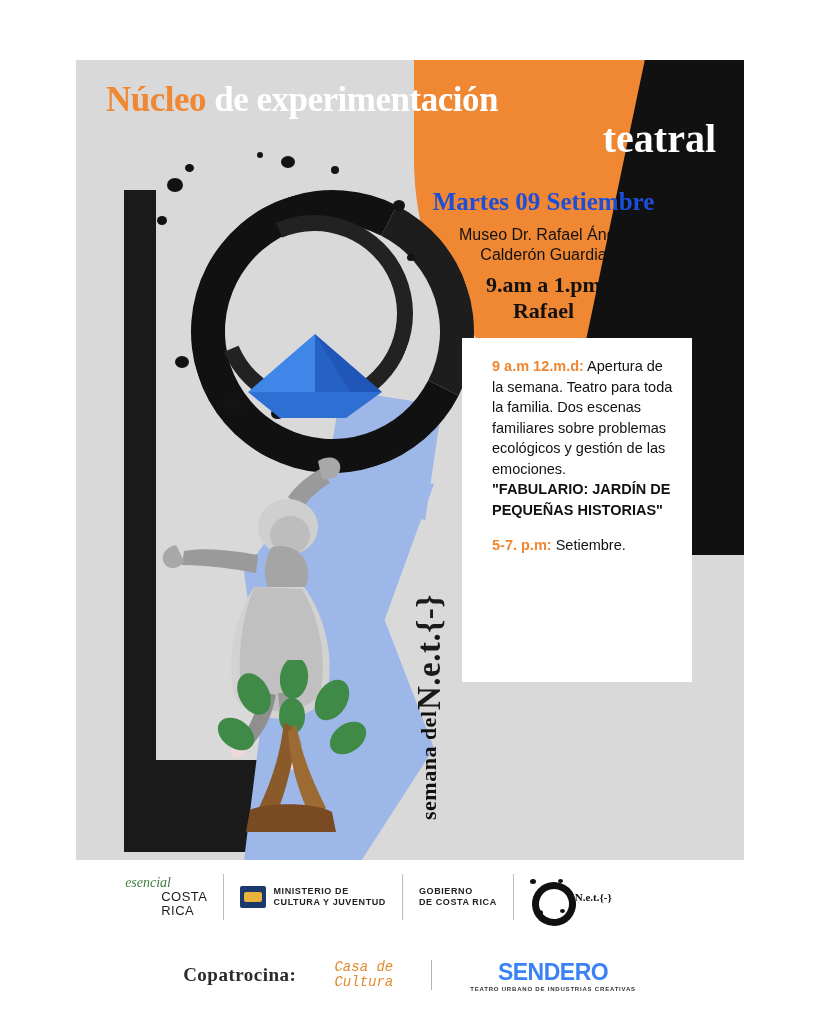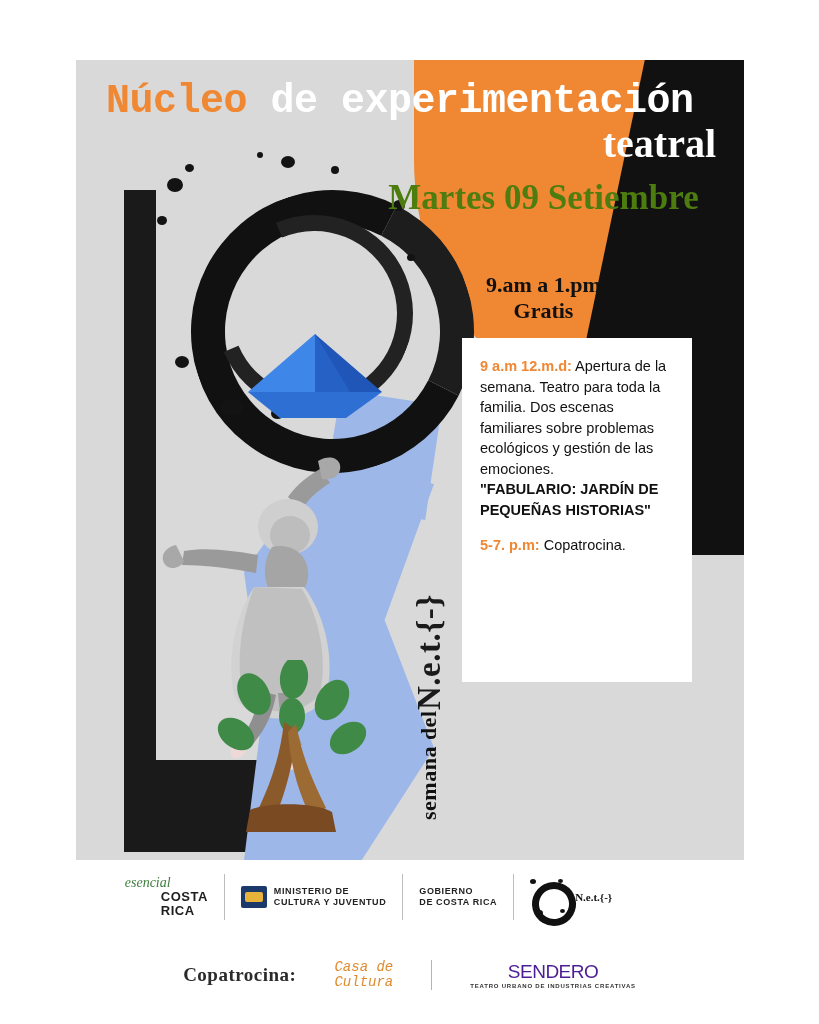--- a/index.html
+++ b/index.html
@@ -164,46 +164,45 @@
   .title-wrap {
     position: absolute;
     left: 30px;
     top: 22px;
     width: 612px;
     text-align: left;
     font-family: "Liberation Serif", serif;
     line-height: 1.0;
   }
   .title-line1 {
-    font-size: 40px;
+    font-size: 35px;
     font-weight: 700;
     color: #ffffff;
     letter-spacing: -0.5px;
-    font-family: Liberation Mono, monospace;
   }
   .title-line1 .hl { color: #ef8733; }
   .title-line2 {
     font-size: 40px;
     font-weight: 700;
     color: #ffffff;
     text-align: right;
     margin-top: 2px;
     padding-right: 2px;
   }
 
   .date {
     position: absolute;
     left: 300px;
-    top: 118px;
+    top: 128px;
     width: 335px;
     text-align: center;
     font-family: "Liberation Serif", serif;
-    font-size: 35px;
-    font-weight: 700;
-    color: #4d7c0f;
+    font-size: 25px;
+    font-weight: 700;
+    color: #1d4ed8;
   }
   .venue {
     position: absolute;
     left: 300px;
     top: 165px;
     width: 335px;
     text-align: center;
     font-size: 16px;
     color: #111;
     line-height: 1.25;
@@ -244,21 +243,21 @@
   }
 
   
   .program {
     position: absolute;
     left: 386px;
     top: 278px;
     width: 230px;
     height: 344px;
     background: #ffffff;
-    padding: 18px 18px 0 18px;
+    padding: 18px 18px 0 30px;
     box-sizing: border-box;
     font-size: 14.5px;
     color: #111;
     line-height: 1.42;
   }
   .program .blk { margin-bottom: 14px; }
   .program .time { color: #ef8733; font-weight: 700; }
   .program .bold { font-weight: 700; }
 
   
@@ -290,21 +289,21 @@
   }
   .esencial {
     font-family: "Liberation Serif", serif;
     font-style: italic;
     font-size: 14px;
     color: #3f7e3f;
     line-height: 1;
   }
   .cr {
     font-size: 13px;
-    font-weight: 700;
+    font-weight: 400;
     color: #1d1d1d;
     line-height: 1.05;
     letter-spacing: 0.5px;
     margin-left: 36px;
   }
   .mcj-box {
     width: 26px; height: 22px;
     background: #1b3a6b;
     margin-right: 7px;
     border-radius: 2px;
@@ -374,23 +373,23 @@
   }
   .divider-v {
     width: 1px;
     height: 30px;
     background: #b4b4b4;
   }
   .sendero {
     text-align: center;
   }
   .sendero .big {
-    font-size: 19px;
-    font-weight: 400;
-    color: #4c1d95;
+    font-size: 23px;
+    font-weight: 700;
+    color: #3b82f6;
     letter-spacing: -0.5px;
   }
   .sendero .small {
     font-size: 6px;
     font-weight: 700;
     color: #333;
     letter-spacing: 0.8px;
   }
 </style>
 </head>
@@ -480,38 +479,42 @@
 
   <div class="title-wrap">
     <div class="title-line1">
       <span class="hl">Núcleo</span><span> de experimentación</span>
     </div>
     <div class="title-line2">teatral</div>
   </div>
 
   <div class="date">Martes 09 Setiembre</div>
 
+  <div class="venue">
+    <div>Museo Dr. Rafael Ángel</div>
+    <div>Calderón Guardia</div>
+  </div>
 
   <div class="hours">
     <div>9.am a 1.pm</div>
-    <div>Gratis</div>
+    <div>Rafael</div>
   </div>
 
   <div class="vertical-text">
     <span>semana del </span>
       <span class="net">N.e.t.{-}</span>
   </div>
 
   <div class="program">
     <div class="blk">
       <span class="time">9 a.m 12.m.d:</span><span> Apertura de la semana. Teatro para toda la familia. Dos escenas familiares sobre problemas ecológicos y gestión de las emociones.</span>
       <div class="bold">"FABULARIO: JARDÍN DE PEQUEÑAS HISTORIAS"</div>
     </div>
     <div class="blk">
-      <span class="time">5-7. p.m:</span><span> Copatrocina.</span>
+      <span class="time">5-7. p.m:</span><span> Setiembre.</span>
     </div>
   </div>
 </div>
 
 <div id="sponsors">
 
   <div class="sp">
     <div>
       <div class="esencial">esencial</div>
       <div class="cr">COSTA</div>

